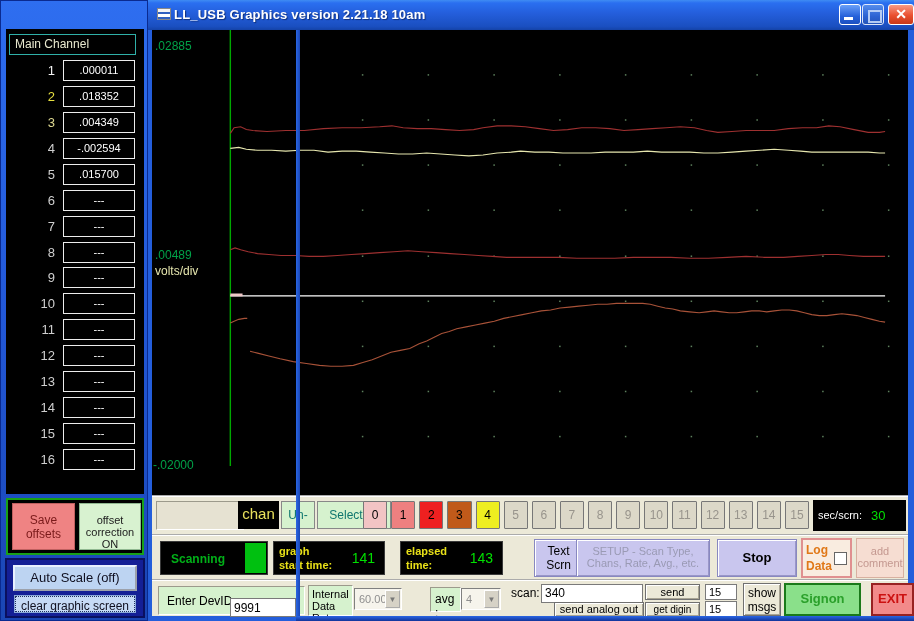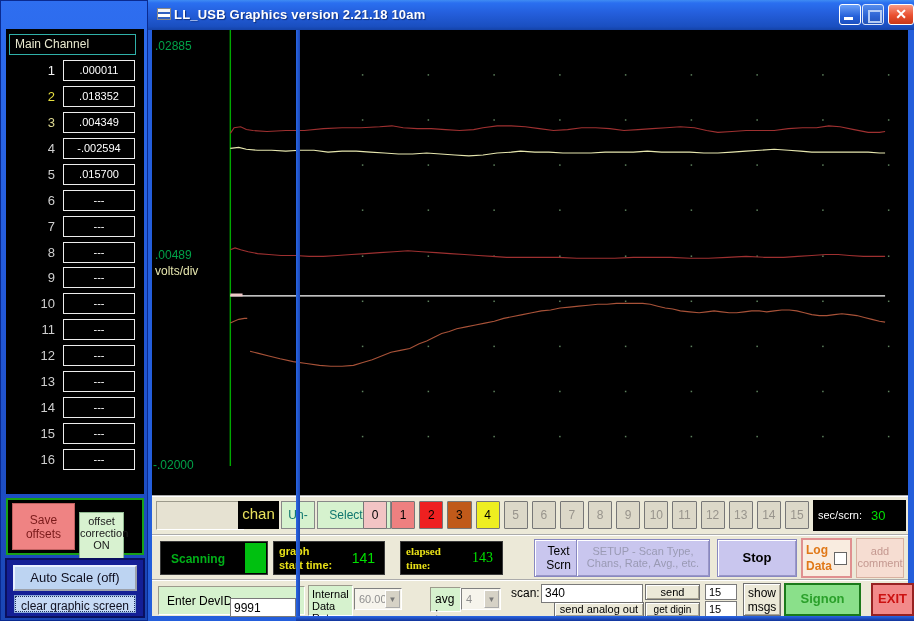--- a/index.html
+++ b/index.html
@@ -24,23 +24,23 @@
   .ch-num { position:absolute; left:14px; width:40px; text-align:right;
     font-size:13px; line-height:21px; }
   .ch-val { position:absolute; left:62px; top:0; width:72px; height:21px;
     background:#000; border:1px solid #ececec; color:#fff;
     text-align:center; line-height:19px; font-size:11px; }
   #offset-frame { left:5px; top:497px; width:138px; height:57px;
     border:2px solid #18a018; background:#000; }
   #save-offsets { left:4px; top:3px; width:63px; height:47px;
     background:#ef8383; color:#7a1a1a; font-size:12px;
     text-align:center; padding-top:9px; border:1px solid #c06060; }
-  #offset-corr { left:71px; top:12px; width:45px; height:47px;
+  #offset-corr { left:71px; top:3px; width:62px; height:47px;
     background:#d8f2d0; color:#202020; font-size:11px;
-    text-align:center; padding-top:2px; border:1px solid #90b890; }
+    text-align:center; padding-top:10px; border:1px solid #90b890; }
   #scale-frame { left:4px; top:557px; width:140px; height:60px;
     background:#141f96; border:2px solid #0a1060; }
   #auto-scale { left:6px; top:5px; width:124px; height:26px;
     background:#bdd4f2; border:2px outset #e8f0ff; font-size:13px;
     text-align:center; line-height:22px; color:#101020; }
   #clear-screen { left:8px; top:36px; width:120px; height:16px;
     background:#c6daf6; border:1px dotted #203060; outline:1px solid #8aa8d8;
     font-size:12px; text-align:center; line-height:18px; color:#101020; }
 
   
@@ -85,21 +85,21 @@
     color:#fff; }
   #secscrn .lab { position:absolute; left:5px; top:9px; font-size:11px; }
   #secscrn .val { position:absolute; left:58px; top:8px; color:#00e000; font-size:13px; }
 
   #status-row { top:534px; height:45px; border-top:2px groove #fff; }
   .blackbox { position:absolute; top:5px; height:34px; background:#000; border:1px solid #3a3a3a; }
   #scan-box { left:8px; width:108px; }
   #scan-box .lab { position:absolute; left:10px; top:10px; color:#00b018; font-weight:bold; font-size:12px; }
   #scan-ind { position:absolute; right:1px; top:1px; width:21px; height:30px; background:#00c010; }
   #gstart-box { left:121px; width:112px; }
-  #elapsed-box { left:248px; width:103px;font-family:Liberation Serif, serif; }
+  #elapsed-box { left:248px; width:103px; }
   .yellab { position:absolute; left:5px; top:3px; color:#e8e018; font-weight:bold; font-size:11px; line-height:1.25; }
   .grnval { position:absolute; right:9px; top:8px; color:#00e000; font-size:14px; }
   .lav-btn { position:absolute; top:3px; height:38px; background:#c9c6ee;
     border:1px solid #8888c0; box-shadow:inset 1px 1px 0 #fff, inset -1px -1px 0 #9a97c8;
     text-align:center; color:#000; }
   #textscrn-btn { left:382px; width:49px; font-size:12px; padding-top:4px; }
   #setup-btn { left:424px; width:134px; font-size:11px; color:#9a9ab4; padding-top:5px; }
   #stop-btn { left:565px; width:80px; font-size:13px; font-weight:bold; padding-top:10px; }
   #logdata-panel { position:absolute; left:649px; top:2px; width:51px; height:40px;
     background:#f9ece0; border:2px solid #e09090; }

